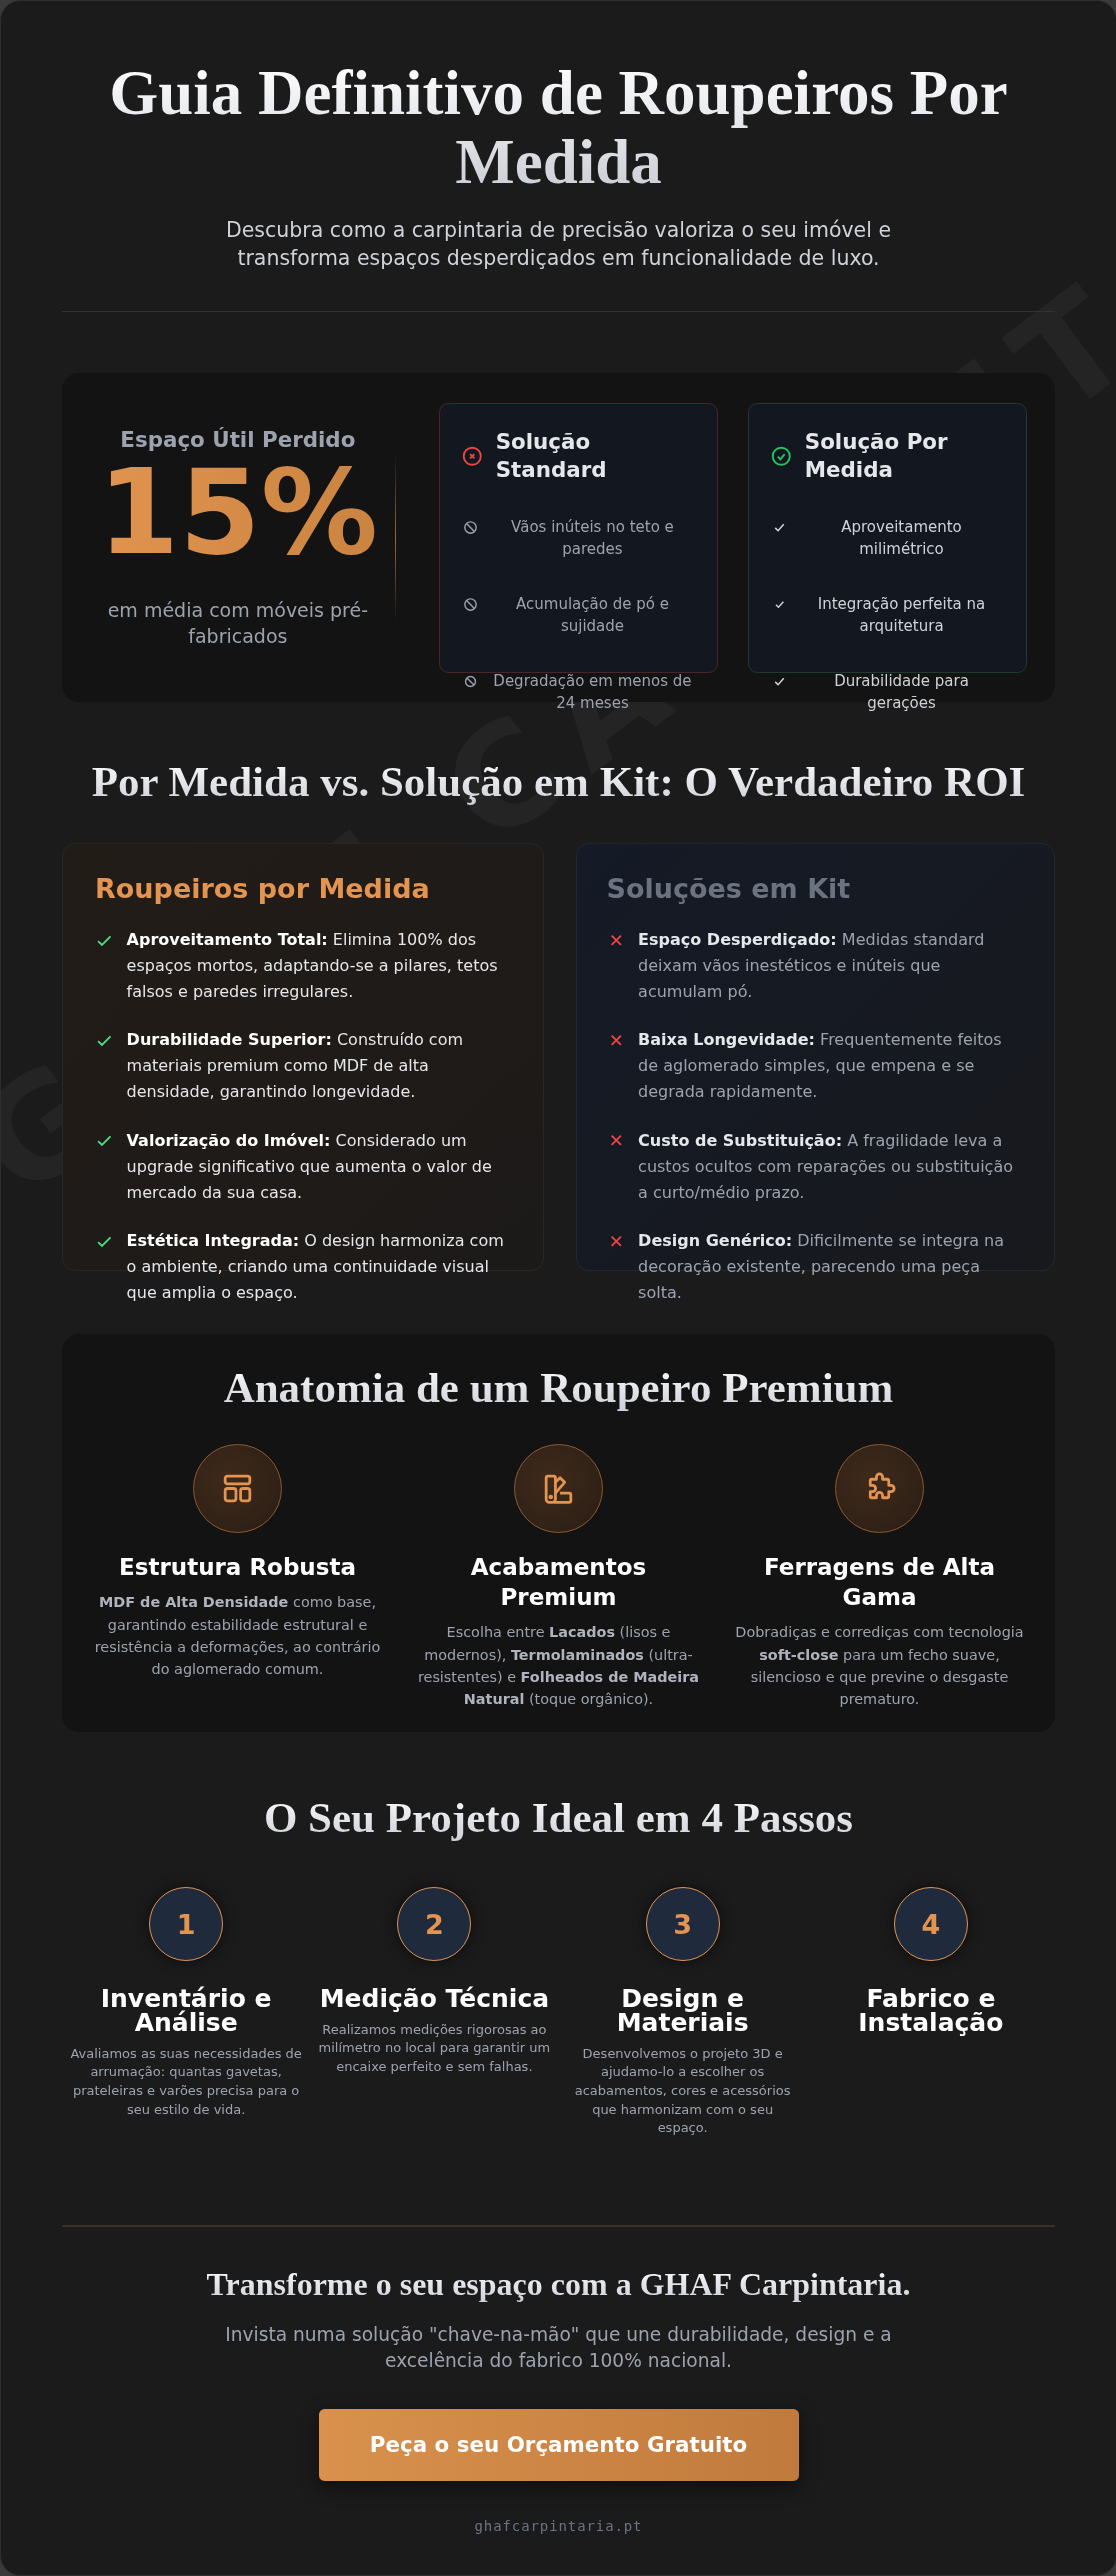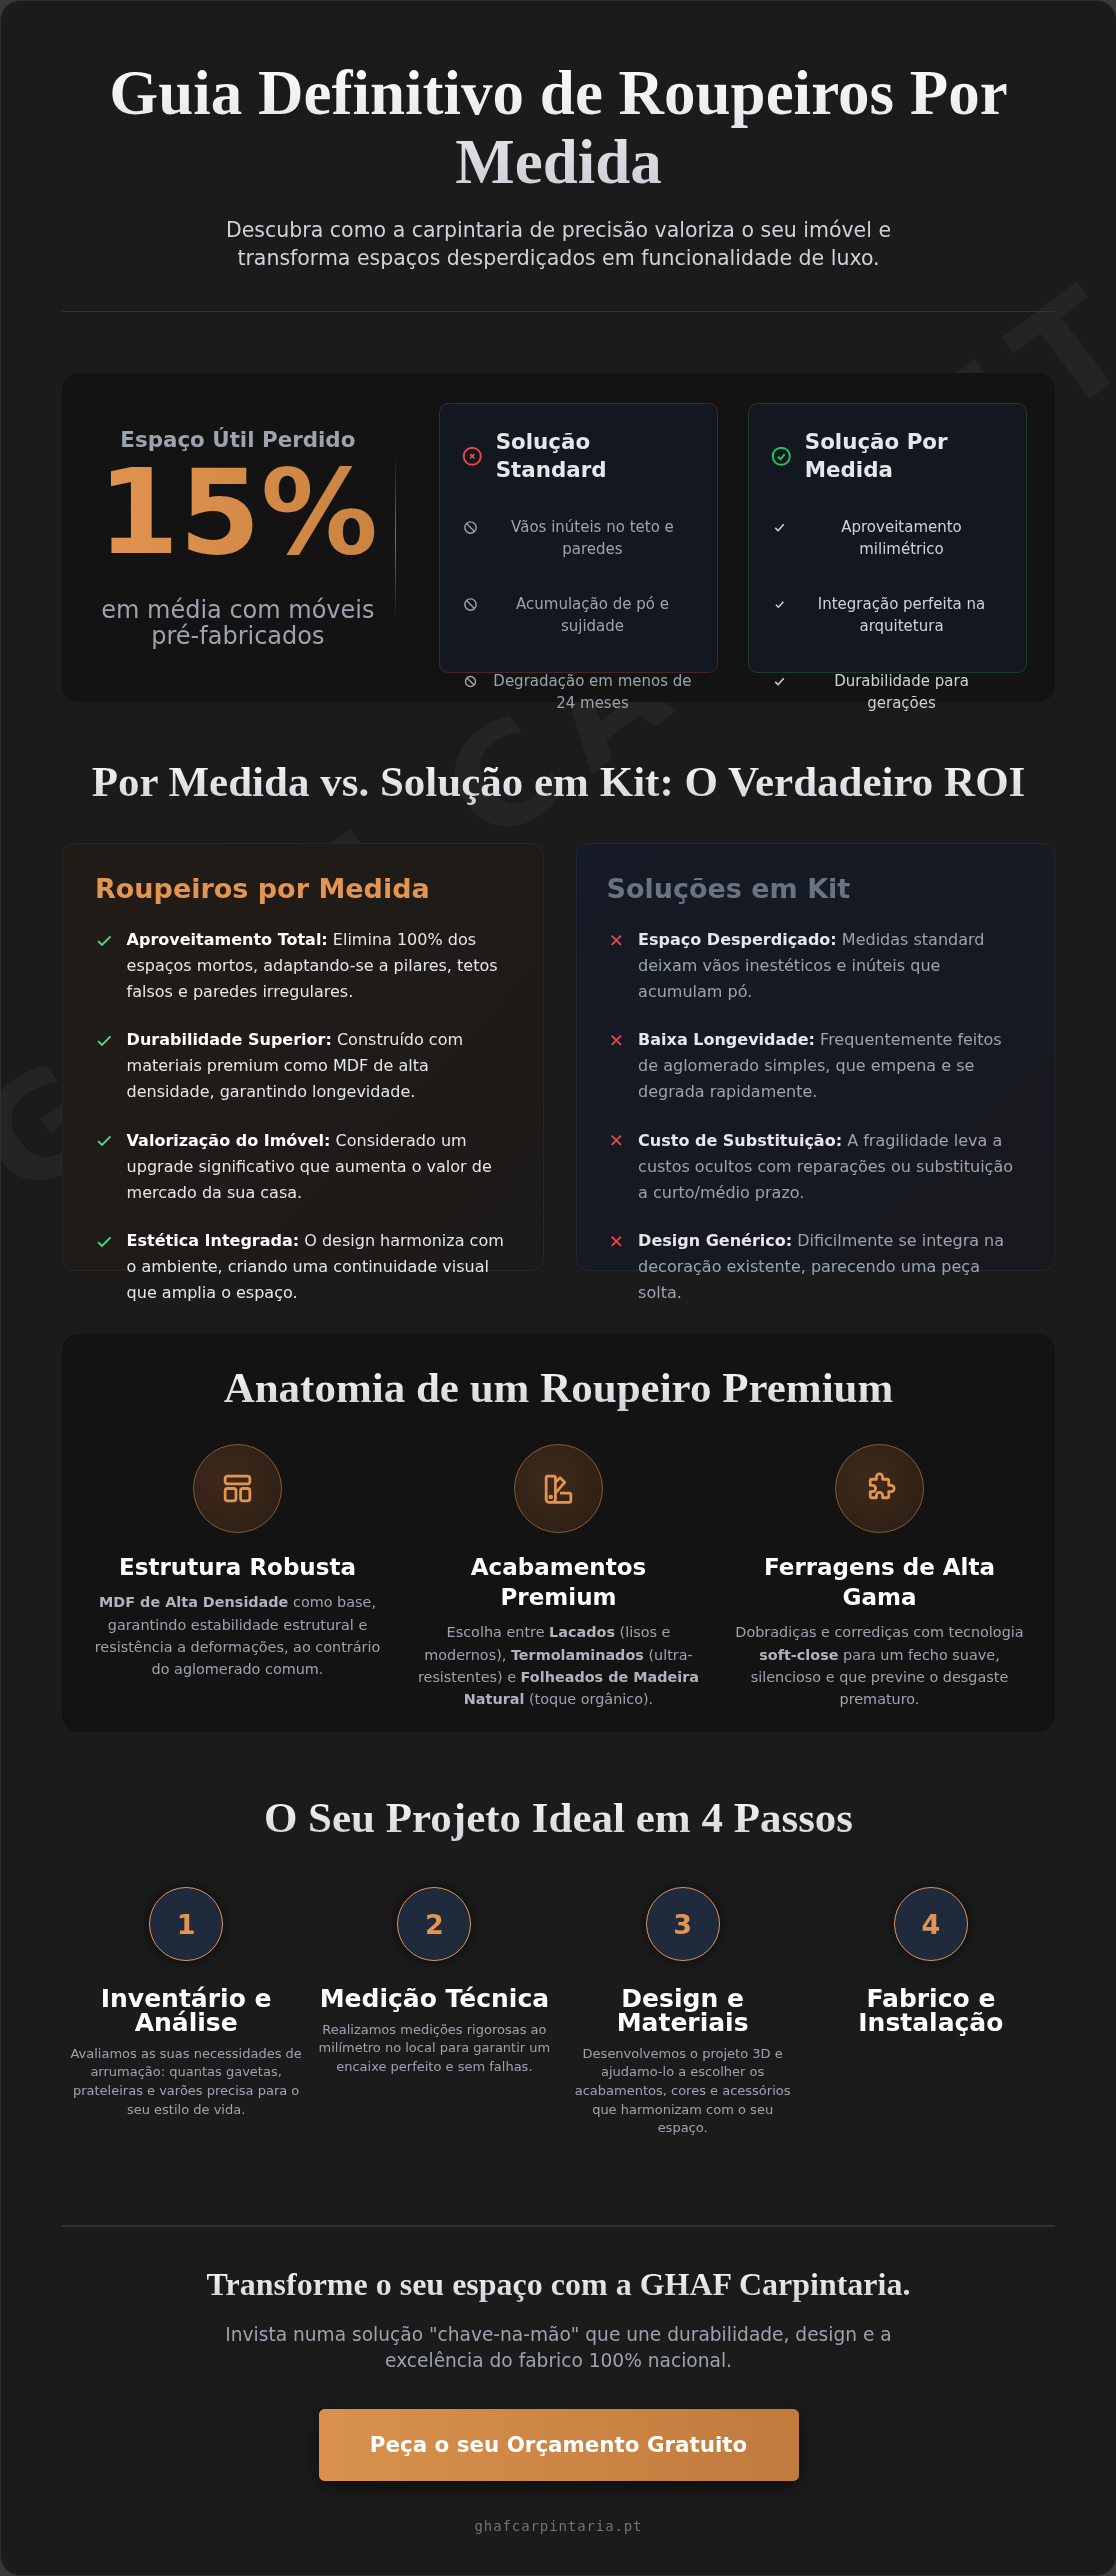--- a/index.html
+++ b/index.html
@@ -29,21 +29,21 @@
   .stat-panel {
     margin-top: 61px; height: 329px; border-radius: 17px; background: #131313;
     display: flex; align-items: center; padding: 0 28px 0 28px; position: relative;
   }
   .stat-left { width: 307px; text-align: center; }
   .stat-left .label { font-size: 21.4px; font-weight: 700; color: #9ca3af; }
   .stat-left .big {
     font-size: 117px; font-weight: 700; line-height: 112px; margin-top: 5.6px;
     background: linear-gradient(90deg, #e29450, #c98340); -webkit-background-clip: text; background-clip: text; color: transparent;
   }
-  .stat-left .sub { font-size: 24px; line-height: 26px; color: #9ca3af; margin-top: 28px; }
+  .stat-left .sub { font-size: 19px; line-height: 26px; color: #9ca3af; margin-top: 28px; }
   .vline { width: 0.9px; height: 168px; background: linear-gradient(180deg, transparent, #9a6a3c, transparent); margin: 0 43px 0 9.3px; }
   .cmp-card {
     width: 288px; height: 270px; border-radius: 9.3px; background: #131820; padding: 24px 20.5px 0 22.3px;
   }
   .cmp-card + .cmp-card { margin-left: 30px; }
   .cmp-card.bad { border: 0.9px solid #4a2429; }
   .cmp-card.good { border: 0.9px solid #1f3b2d; }
   .cmp-head { display: flex; align-items: center; }
   .cmp-head .ico { width: 20.5px; height: 20.5px; margin-right: 13px; flex: none; }
   .cmp-head .title { font-size: 21.4px; font-weight: 700; line-height: 28px; color: #e5e7eb; }

